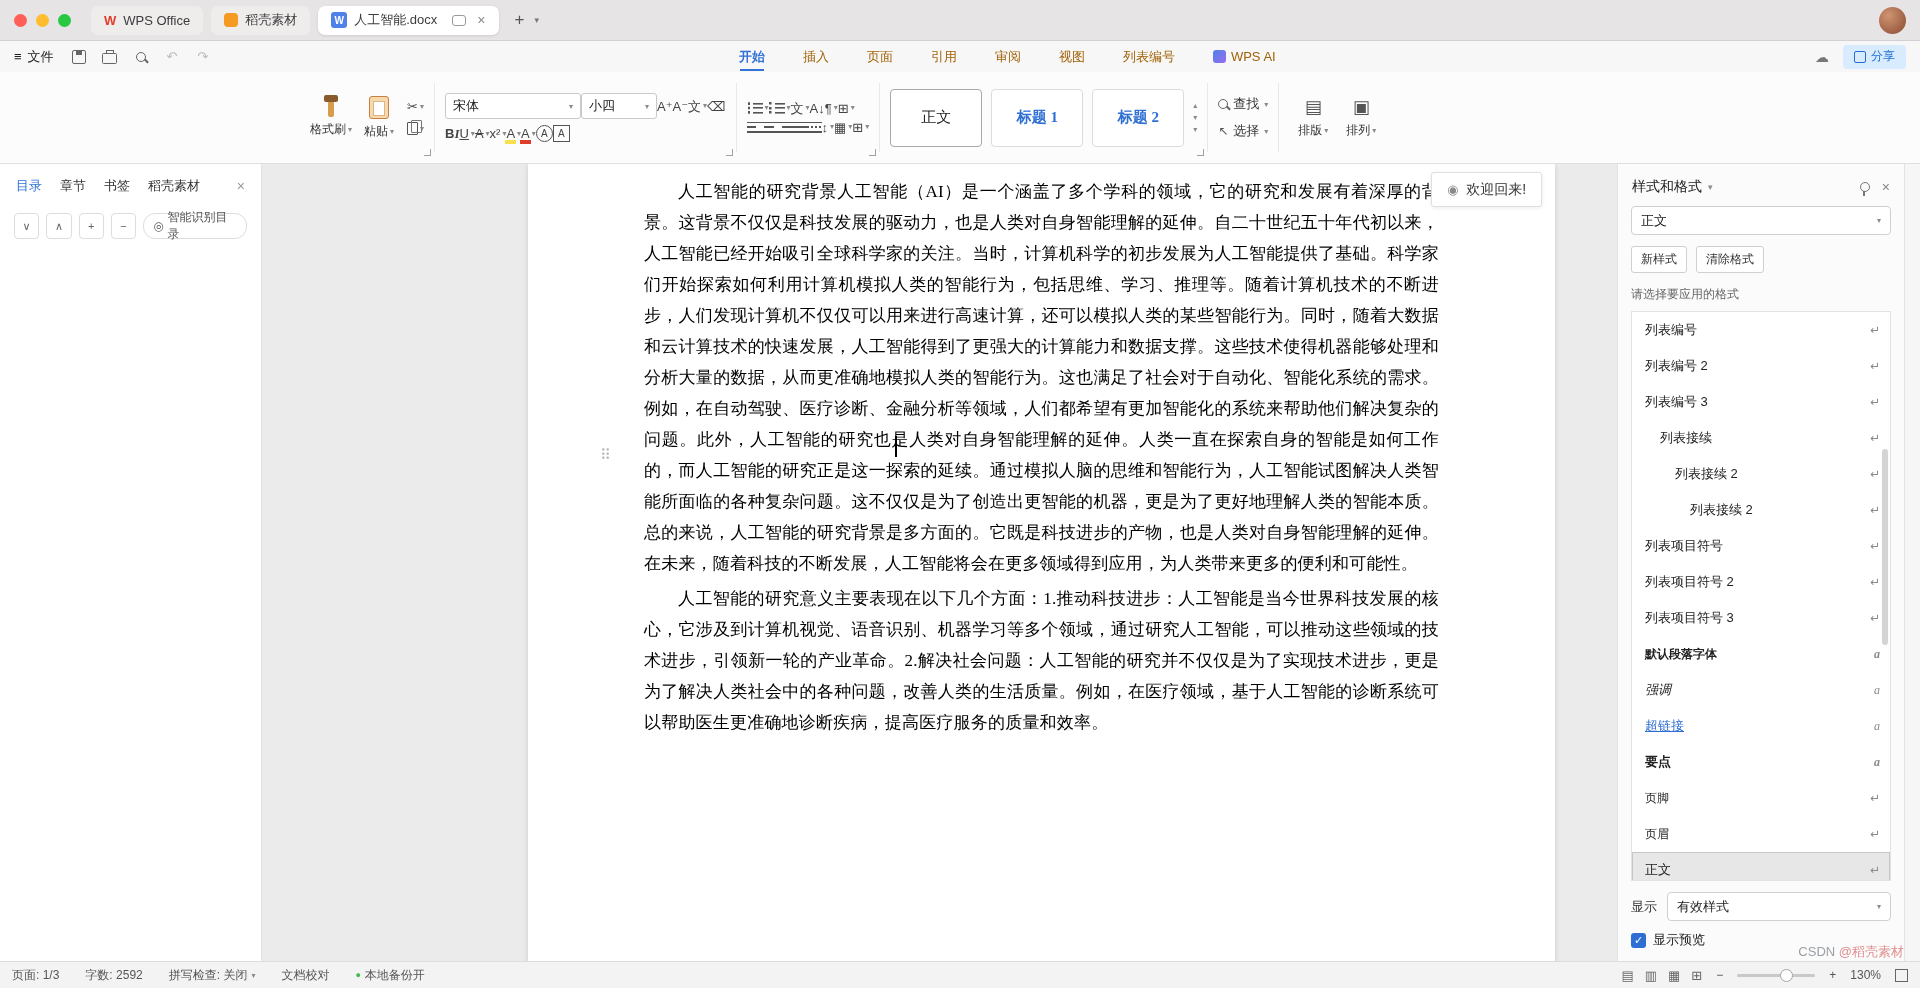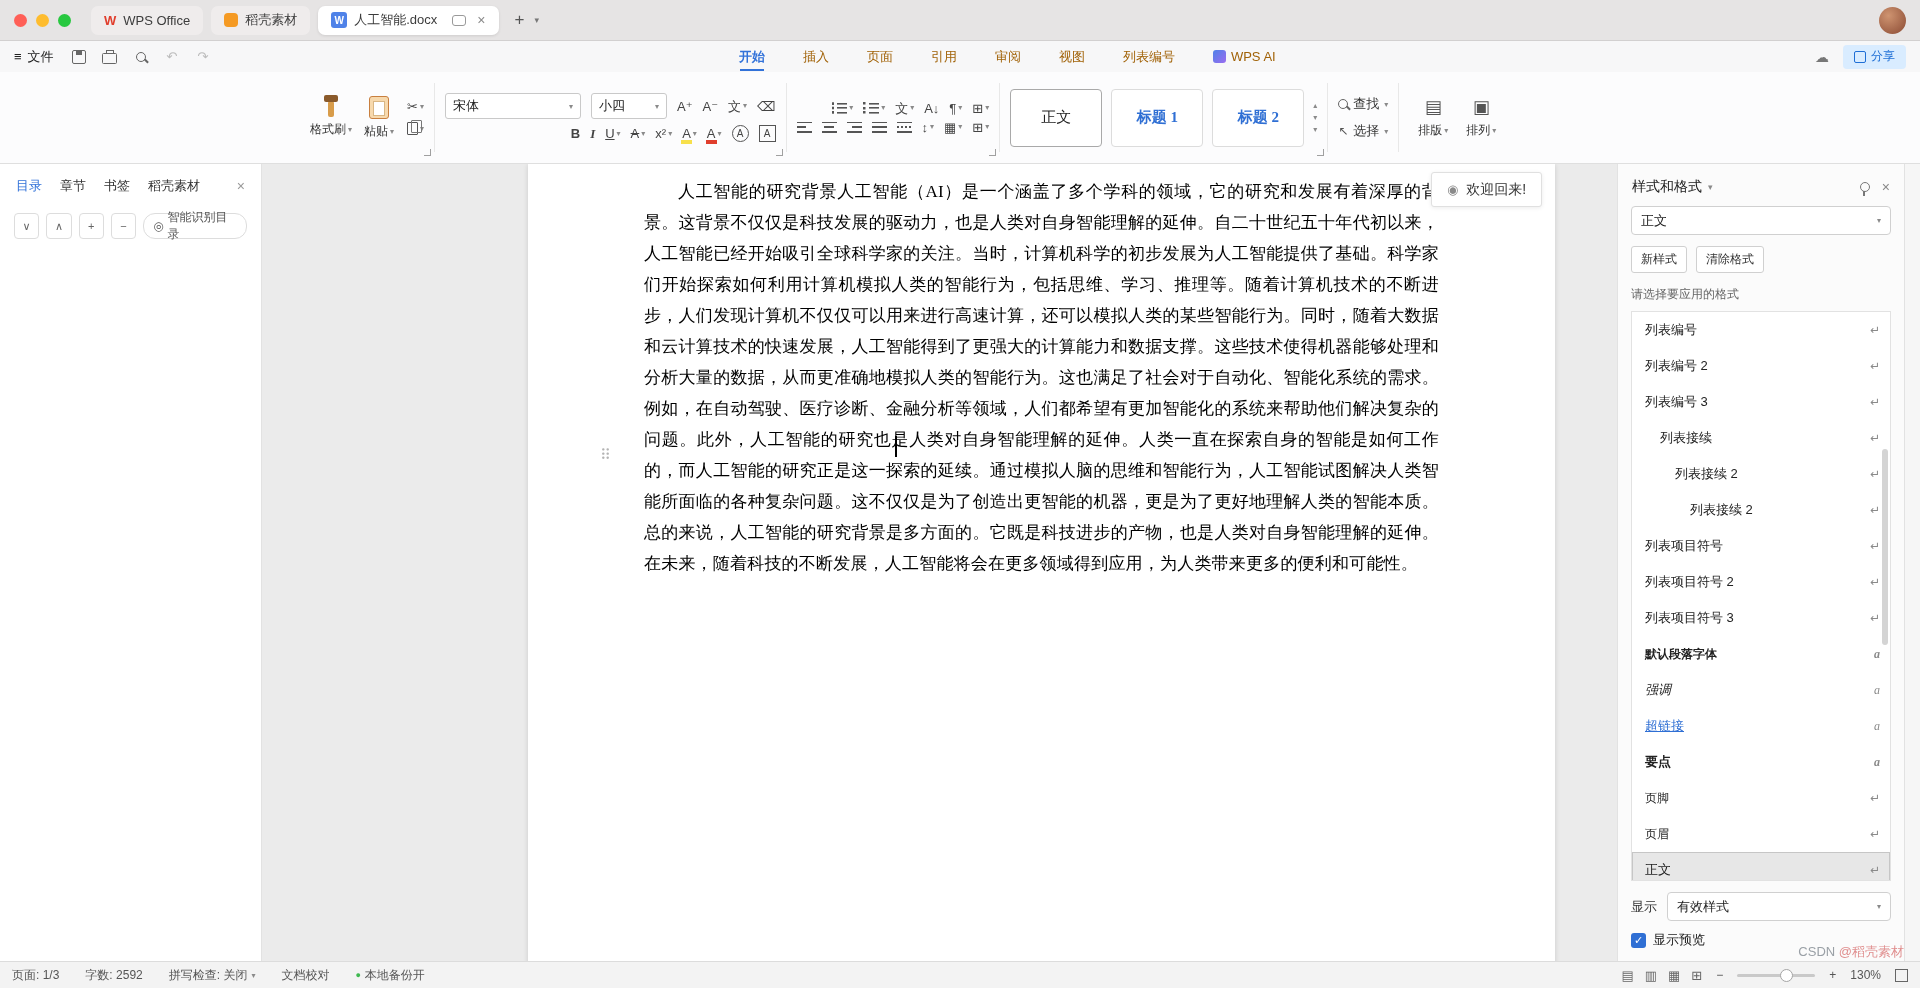--- a/index.html
+++ b/index.html
@@ -55,21 +55,21 @@
   .car{font-size:8px;color:#8a8a8a;}
   .i-painter{width:6px;height:16px;background:#d89c4a;border-radius:2px;position:relative;display:inline-block;margin-top:4px;}
   .i-painter::after{content:"";position:absolute;left:-4px;right:-4px;top:-6px;height:7px;background:#8a5a2b;border-radius:2px;}
   .i-paste{width:18px;height:21px;border:1.5px solid #c87f3f;border-radius:3px;background:#f7d9ad;position:relative;display:inline-block;}
   .i-paste::after{content:"";position:absolute;left:3px;right:3px;top:4px;bottom:2px;background:#fff;border:1px solid #d9b684;}
   .cutcopy{display:flex;flex-direction:column;gap:9px;margin-left:4px;}
   .tb{display:inline-flex;align-items:center;gap:2px;color:#444;font-size:13px;line-height:1;}
   .i-copy{width:9px;height:11px;border:1.3px solid #555;border-radius:1px;position:relative;background:#fcfcfd;display:inline-block;}
   .i-copy::before{content:"";position:absolute;top:-3.5px;left:2.5px;width:9px;height:11px;border:1.3px solid #777;border-radius:1px;}
   .rcol2{display:flex;flex-direction:column;justify-content:center;gap:6px;}
-  .rrow{display:flex;align-items:center;gap:10px;justify-content:flex-end;}
+  .rrow{display:flex;align-items:center;}
   .combo{border:1px solid #c9c9c9;border-radius:3px;height:24px;display:flex;align-items:center;justify-content:space-between;padding:0 7px;background:#fff;font-size:13px;color:#222;}
   .combo.font{width:120px;}
   .combo.size{width:60px;}
   .g-b{font-weight:bold;}
   .g-i{font-style:italic;font-family:"Liberation Serif",serif;font-weight:bold;}
   .g-u{text-decoration:underline;}
   .g-strike{text-decoration:line-through;}
   .g-hl{position:relative;}
   .g-hl::after{content:"";position:absolute;left:-1px;right:-1px;bottom:-4px;height:4px;background:#f7e04b;}
   .g-fc{position:relative;}
@@ -488,20 +488,21 @@
         <span class="lp-pill">
           <span>◎</span>
           <span>智能识别目录</span>
         </span>
       </div>
     </aside>
 
     <main class="doc-area">
       <div class="page doc-serif">
         <p class="para">人工智能的研究背景人工智能（AI）是一个涵盖了多个学科的领域，它的研究和发展有着深厚的背景。这背景不仅仅是科技发展的驱动力，也是人类对自身智能理解的延伸。自二十世纪五十年代初以来，人工智能已经开始吸引全球科学家的关注。当时，计算机科学的初步发展为人工智能提供了基础。科学家们开始探索如何利用计算机模拟人类的智能行为，包括思维、学习、推理等。随着计算机技术的不断进步，人们发现计算机不仅仅可以用来进行高速计算，还可以模拟人类的某些智能行为。同时，随着大数据和云计算技术的快速发展，人工智能得到了更强大的计算能力和数据支撑。这些技术使得机器能够处理和分析大量的数据，从而更准确地模拟人类的智能行为。这也满足了社会对于自动化、智能化系统的需求。例如，在自动驾驶、医疗诊断、金融分析等领域，人们都希望有更加智能化的系统来帮助他们解决复杂的问题。此外，人工智能的研究也是人类对自身智能理解的延伸。人类一直在探索自身的智能是如何工作的，而人工智能的研究正是这一探索的延续。通过模拟人脑的思维和智能行为，人工智能试图解决人类智能所面临的各种复杂问题。这不仅仅是为了创造出更智能的机器，更是为了更好地理解人类的智能本质。总的来说，人工智能的研究背景是多方面的。它既是科技进步的产物，也是人类对自身智能理解的延伸。在未来，随着科技的不断发展，人工智能将会在更多领域得到应用，为人类带来更多的便利和可能性。</p>
+        <p class="para">人工智能的研究意义主要表现在以下几个方面：1.推动科技进步：人工智能是当今世界科技发展的核心，它涉及到计算机视觉、语音识别、机器学习等多个领域，通过研究人工智能，可以推动这些领域的技术进步，引领新一轮的产业革命。2.解决社会问题：人工智能的研究并不仅仅是为了实现技术进步，更是为了解决人类社会中的各种问题，改善人类的生活质量。例如，在医疗领域，基于人工智能的诊断系统可以帮助医生更准确地诊断疾病，提高医疗服务的质量和效率。</p>
         <span class="drag">⠿</span>
         <span class="caret"></span>
       </div>
       <div class="toast">
         <span class="toast-ic">◉</span>
         <span>欢迎回来!</span>
       </div>
     </main>
 
     <aside class="right-panel">

